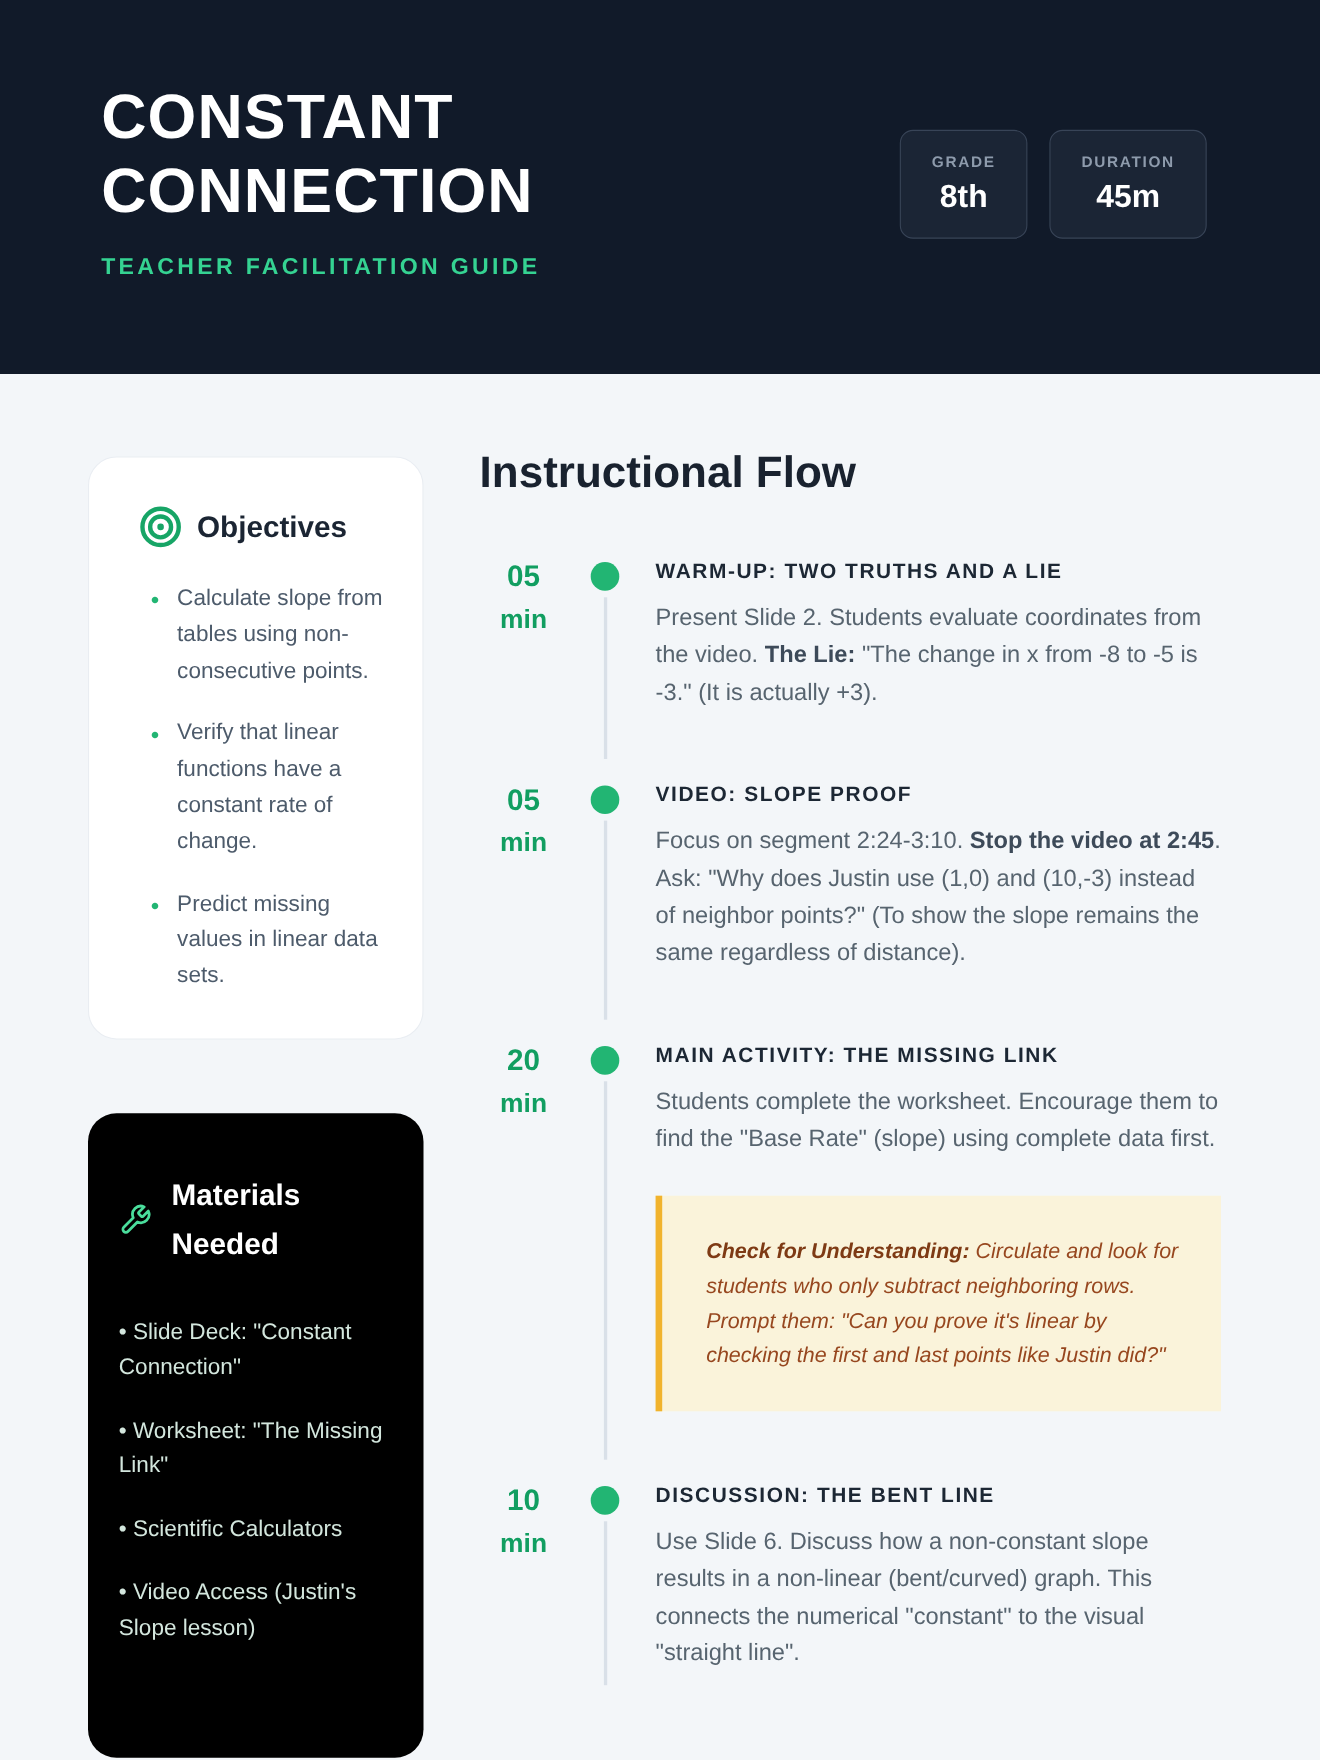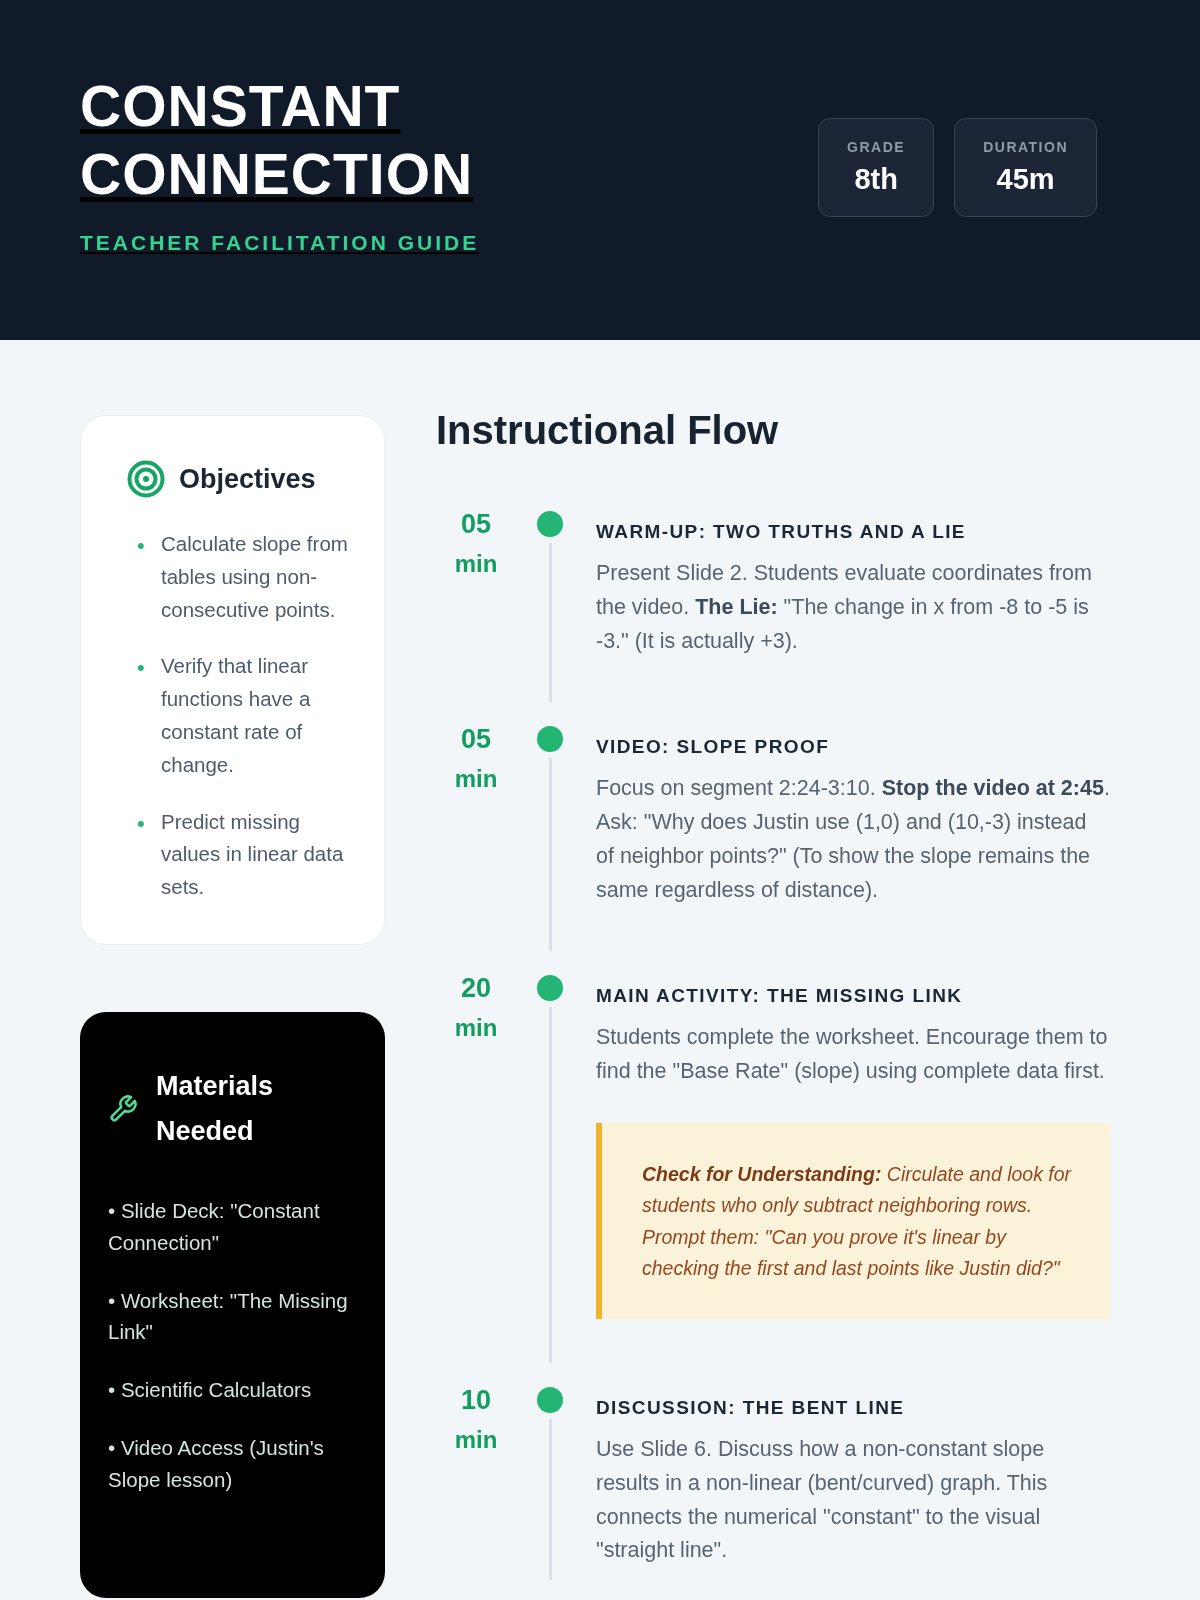--- a/index.html
+++ b/index.html
@@ -15,21 +15,21 @@
   }
 
   
   .header {
     position: absolute;
     top: 0; left: 0;
     width: 1200px;
     height: 340px;
     background: #111a29;
   }
-  .title-block { position: absolute; left: 80px; top: 72px; text-decoration: underline; }
+  .title-block { position: absolute; left: 92px; top: 72px; }
   .main-title {
     color: #ffffff;
     font-size: 57px;
     font-weight: 900;
     letter-spacing: 1px;
     line-height: 1.2;
     text-transform: uppercase;
   }
   .subtitle {
     margin-top: 22px;
@@ -168,21 +168,21 @@
     margin-top: 6px;
     flex: 0 0 auto;
   }
   .tline {
     width: 3px;
     flex: 1 1 auto;
     background: #d9e0e8;
     margin-top: 6px;
     margin-bottom: 18px;
   }
-  .c-col { flex: 1 1 auto; padding-top: 4px; padding-bottom: 62px; margin-top: 12px; }
+  .c-col { flex: 1 1 auto; padding-top: 4px; padding-bottom: 62px; }
   .step:last-child .c-col { padding-bottom: 30px; }
   .step h3 {
     color: #1c2734;
     font-size: 19px;
     font-weight: 800;
     letter-spacing: 1.4px;
     margin-bottom: 14px;
   }
   .step p.body {
     color: #57646f;

